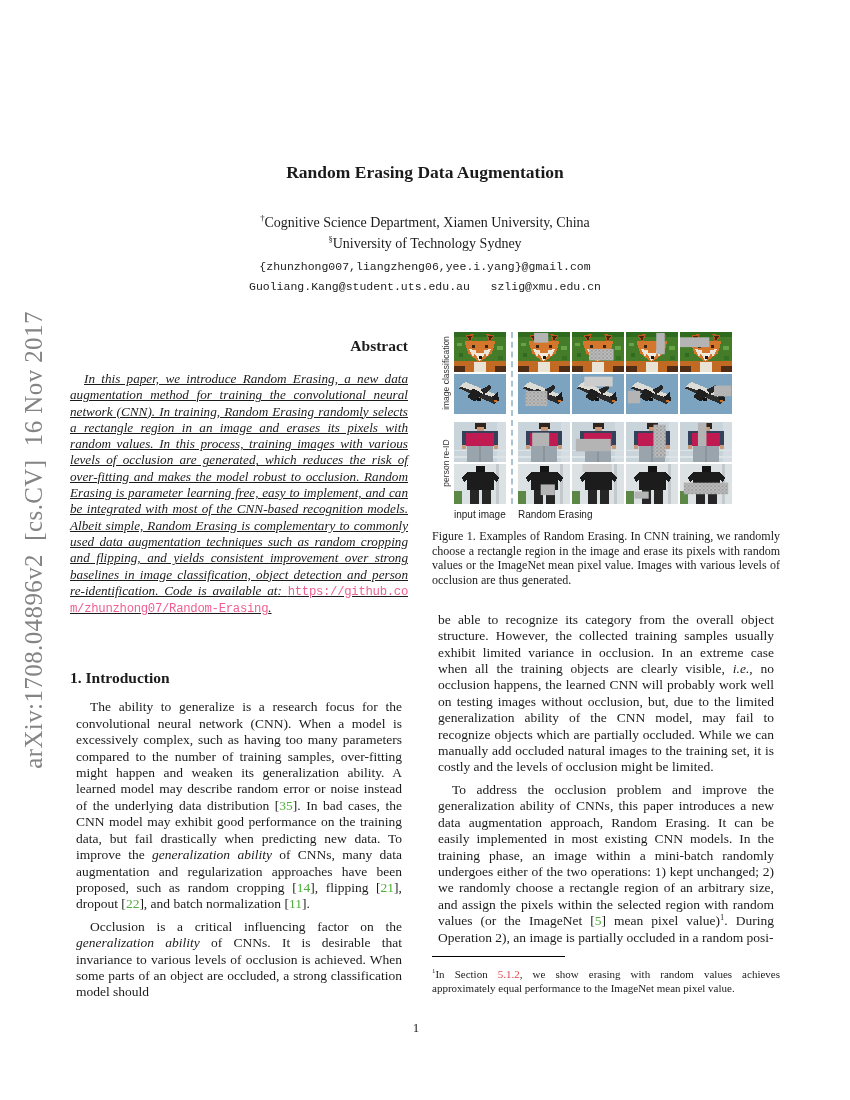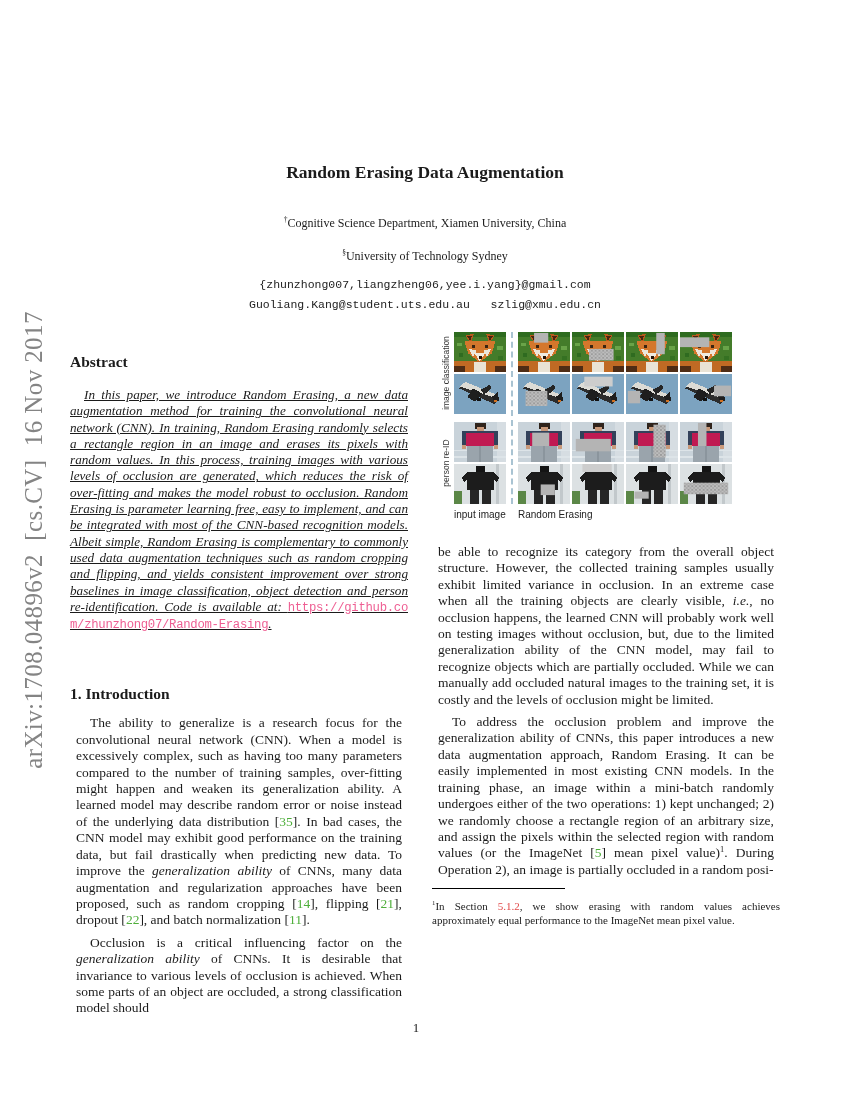--- a/index.html
+++ b/index.html
@@ -10,30 +10,30 @@
   
   .watermark {
     position:absolute; left:34px; top:540px;
     transform:translate(-50%,-50%) rotate(-90deg);
     font-size:25px; color:#848484; white-space:pre; letter-spacing:0.4px;
   }
   
   .header { position:absolute; top:146px; left:0; width:850px; text-align:center; }
   .title  { font-size:17.5px; font-weight:bold; margin:16px 0 30px 0; }
   .authors{ font-size:14.5px; margin:0 0 4px 0; }
-  .affil  { font-size:12px; line-height:20.5px; margin:12px; }
+  .affil  { font-size:14px; line-height:20.5px; margin:0; }
   .emails { font-family:"Liberation Mono", monospace; font-size:11.5px; color:#222;
             white-space:pre; margin:6px 0 0 0;text-align:center; }
   .emails.second { margin-top:7px; }
   sup { font-size:62%; line-height:0; }
   
   .col { position:absolute; text-align:justify; hyphens:auto; }
   .col-left  { left:70px;  top:337px; width:338px; }
   .col-right { left:432px; top:332px; width:348px; }
-  .h-abstract { text-align:left; font-weight:bold; font-size:15.5px; margin:16px 0 16px 0;font-family:Liberation Serif, serif; }
+  .h-abstract { text-align:right; font-weight:bold; font-size:15.5px; margin:0 0 16px 0;font-family:Liberation Serif, serif; }
   .abstract-body { font-style:italic; font-size:13.2px; line-height:16.3px; text-indent:14px;text-decoration:underline; }
   .h-section { font-weight:bold; font-size:15.5px; margin:52px 0 12px 0; text-align:left; }
   .body-p { font-size:13.5px; line-height:16.4px; margin:6px; }
   .indent { text-indent:14px; }
   .mt { margin-top:24px; }
   
   .s-cite { color:#4eae3a; }
   .s-ref  { color:#e14a4a; }
   .s-i    { font-style:italic; }
   .s-link { color:#ee5f93; font-family:"Liberation Mono", monospace; font-size:12.3px;
@@ -275,20 +275,21 @@
           <rect x="9" y="31" width="15" height="8" fill="#b4b4b4"></rect>
         </svg>
       </div>
       <div class="fig-cell" style="grid-area: 5 / 7;">
         <svg viewBox="0 0 55 45" preserveAspectRatio="none">
           <use href="#img-p2"></use>
           <rect x="4" y="21" width="47" height="13" fill="url(#noisePat)"></rect>
         </svg>
       </div>
     </div>
+  <p class="caption">Figure 1. Examples of Random Erasing. In CNN training, we randomly choose a rectangle region in the image and erase its pixels with random values or the ImageNet mean pixel value. Images with various levels of occlusion are thus generated.</p>
   <p class="body-p mt"><span>be able to recognize its category from the overall object structure. However, the collected training samples usually exhibit limited variance in occlusion. In an extreme case when all the training objects are clearly visible, </span><span class="s-i">i.e.</span><span>, no occlusion happens, the learned CNN will probably work well on testing images without occlusion, but, due to the limited generalization ability of the CNN model, may fail to recognize objects which are partially occluded. While we can manually add occluded natural images to the training set, it is costly and the levels of occlusion might be limited.</span></p>
   <p class="body-p indent"><span>To address the occlusion problem and improve the generalization ability of CNNs, this paper introduces a new data augmentation approach, Random Erasing. It can be easily implemented in most existing CNN models. In the training phase, an image within a mini-batch randomly undergoes either of the two operations: 1) kept unchanged; 2) we randomly choose a rectangle region of an arbitrary size, and assign the pixels within the selected region with random values (or the ImageNet [</span><span class="s-cite">5</span><span>] mean pixel value)</span><sup>1</sup><span>. During Operation 2), an image is partially occluded in a random posi-</span></p>
   <div class="fn-block">
     <div class="fn-rule"></div>
     <p class="fn-text"><sup>1</sup><span>In Section </span><span class="s-ref">5.1.2</span><span>, we show erasing with random values achieves approximately equal performance to the ImageNet mean pixel value.</span></p>
   </div>
 </div>
 
 <div class="page-num">1</div>
 

